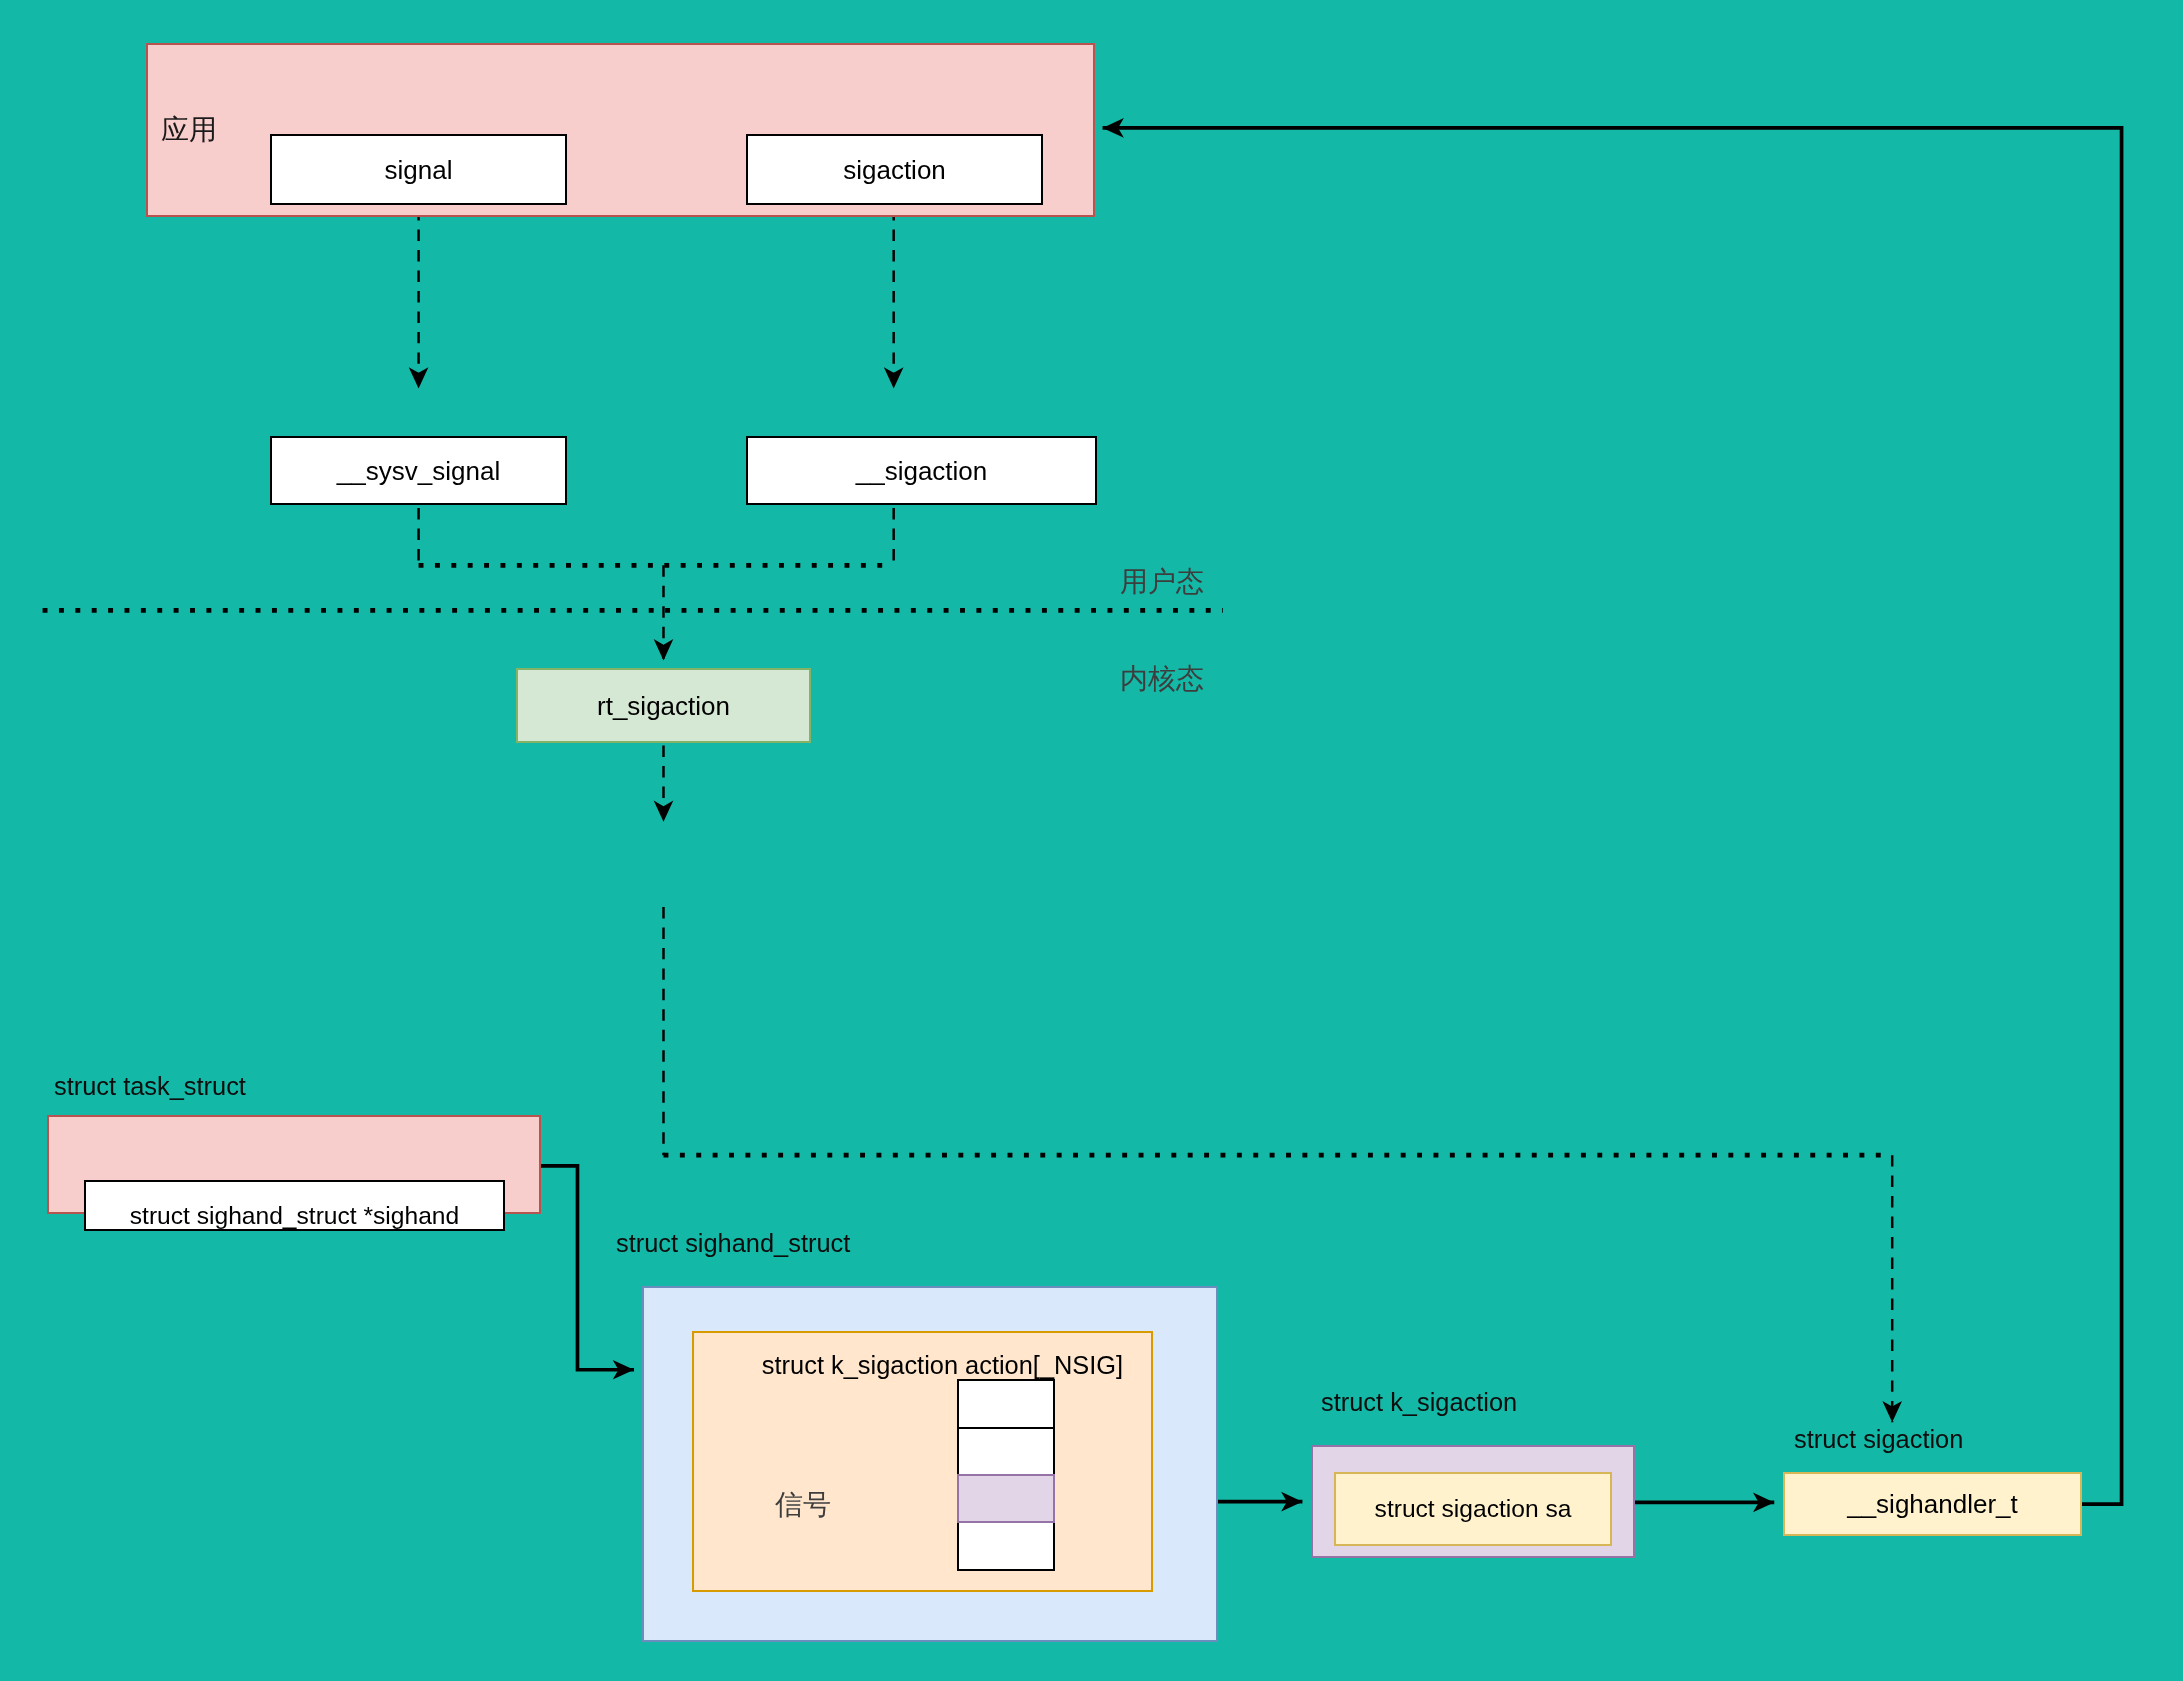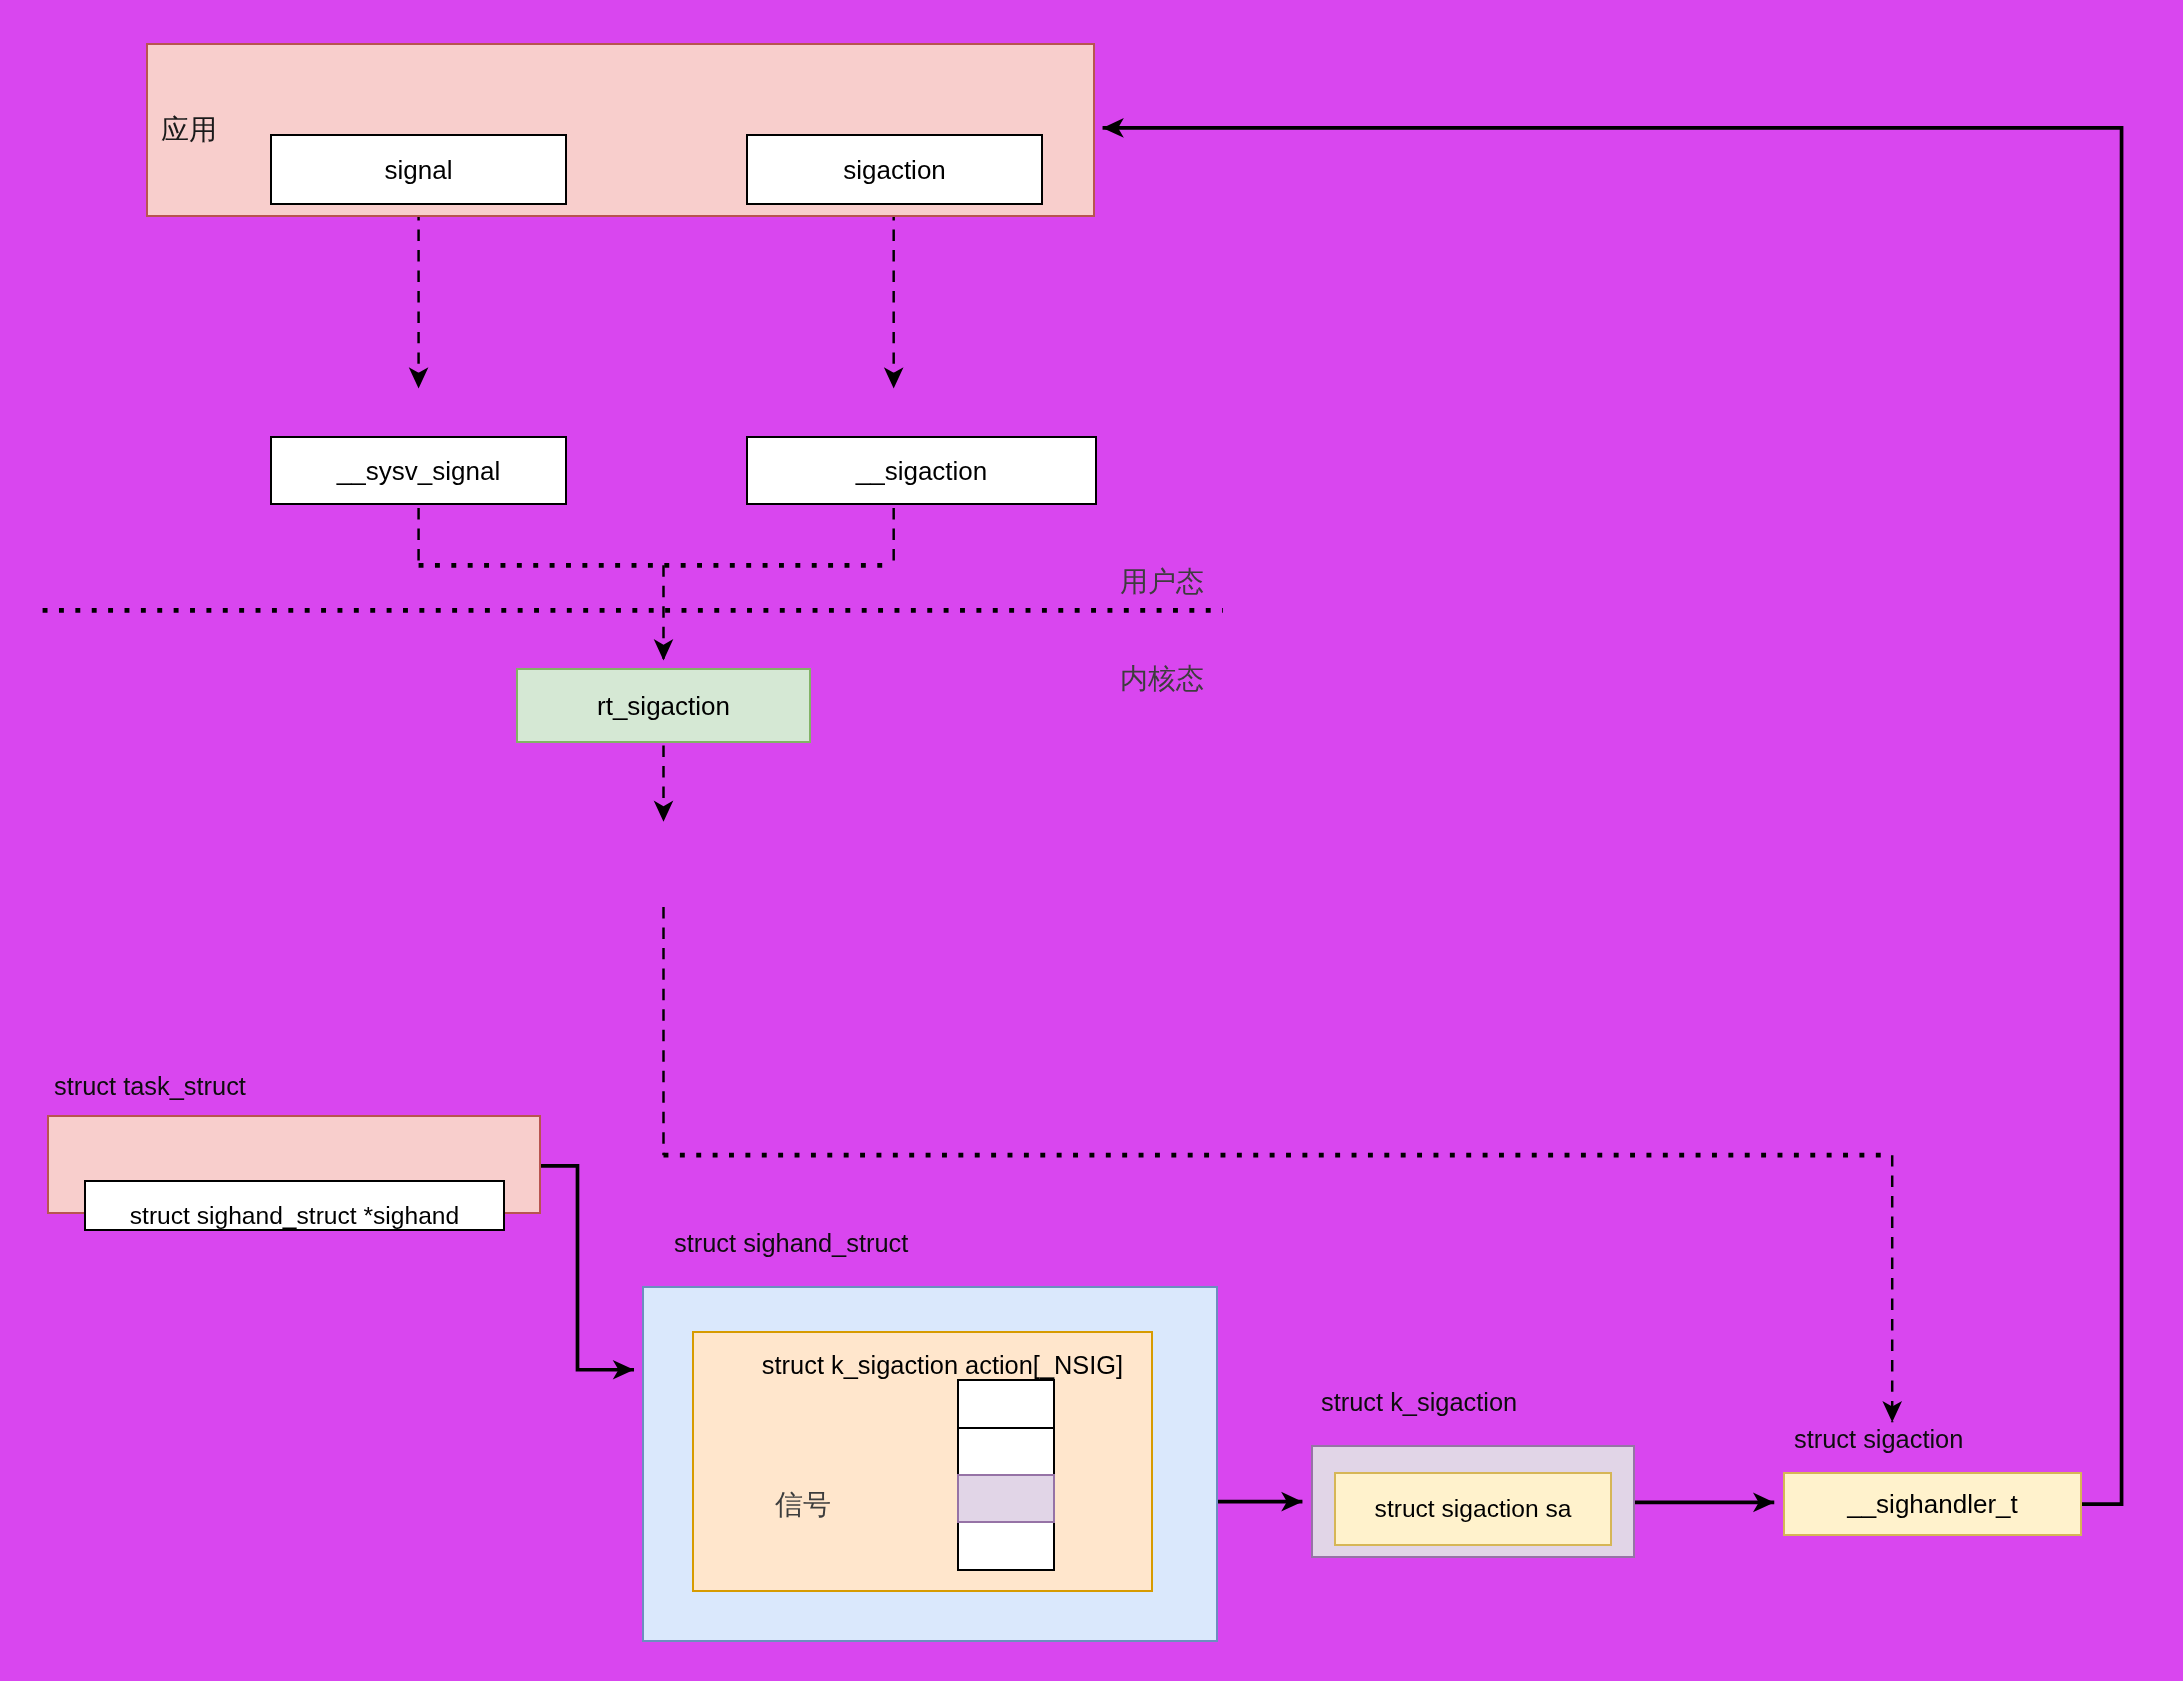--- a/index.html
+++ b/index.html
@@ -1,19 +1,19 @@
 <!DOCTYPE html>
 <html style="--red-fill: #f8cecc; --red-border: #b85450; --blue-fill: #dae8fc; --blue-border: #6c8ebf; --green-fill: #d5e8d4; --green-border: #82b366; --orange-fill: #ffe6cc; --orange-border: #d79b00; --purple-fill: #e1d5e7; --purple-border: #9673a6; --yellow-fill: #fff2cc; --yellow-border: #d6b656; --line: #000000;font-size:13px"><head>
 <meta charset="utf-8">
 <style>
   html,body { margin:0; padding:0; background:#ffffff; }
   .canvas {
     position:relative;
     width:2183px; height:1682px;
-    background:#d946ef;
+    background:#14b8a6;
     font-family:"Liberation Sans", sans-serif;
     color:#000;
     overflow:hidden;
   }
   .abs { position:absolute; box-sizing:border-box; }
 
   
   .container { border:2.5px solid; }
   .red-box    { background:var(--red-fill);    border-color:var(--red-border); }
   .blue-box   { background:var(--blue-fill);   border-color:var(--blue-border); }
@@ -113,21 +113,21 @@
   <div class="abs node container green-box" style="left:516px; top:668px; width:295px; height:75px;">
     <span>rt_sigaction</span>
   </div>
 
   <div class="abs struct-title" style="left:54px; top:1072px;">struct task_struct</div>
   <div class="abs container red-box" style="left:47px; top:1115px; width:494px; height:99px;"></div>
   <div class="abs node white-node" style="left:84px; top:1140px; width:421px; height:51px; font-size:24.6px;align-items:flex-end;">
     <span>struct sighand_struct *sighand</span>
   </div>
 
-  <div class="abs struct-title" style="left:674px; top:1229px;text-align:right;">struct sighand_struct</div>
+  <div class="abs struct-title" style="left:616px; top:1229px;text-align:right;">struct sighand_struct</div>
   <div class="abs container blue-box" style="left:642px; top:1286px; width:576px; height:356px;"></div>
   <div class="abs container orange-box" style="left:692px; top:1331px; width:461px; height:261px;">
     <div class="array-title">struct k_sigaction action[_NSIG]</div>
   </div>
   <div class="abs" style="left:957px; top:1379px; width:98px;">
     <div class="cell"></div>
     <div class="cell"></div>
     <div class="cell hl"></div>
     <div class="cell"></div>
   </div>

